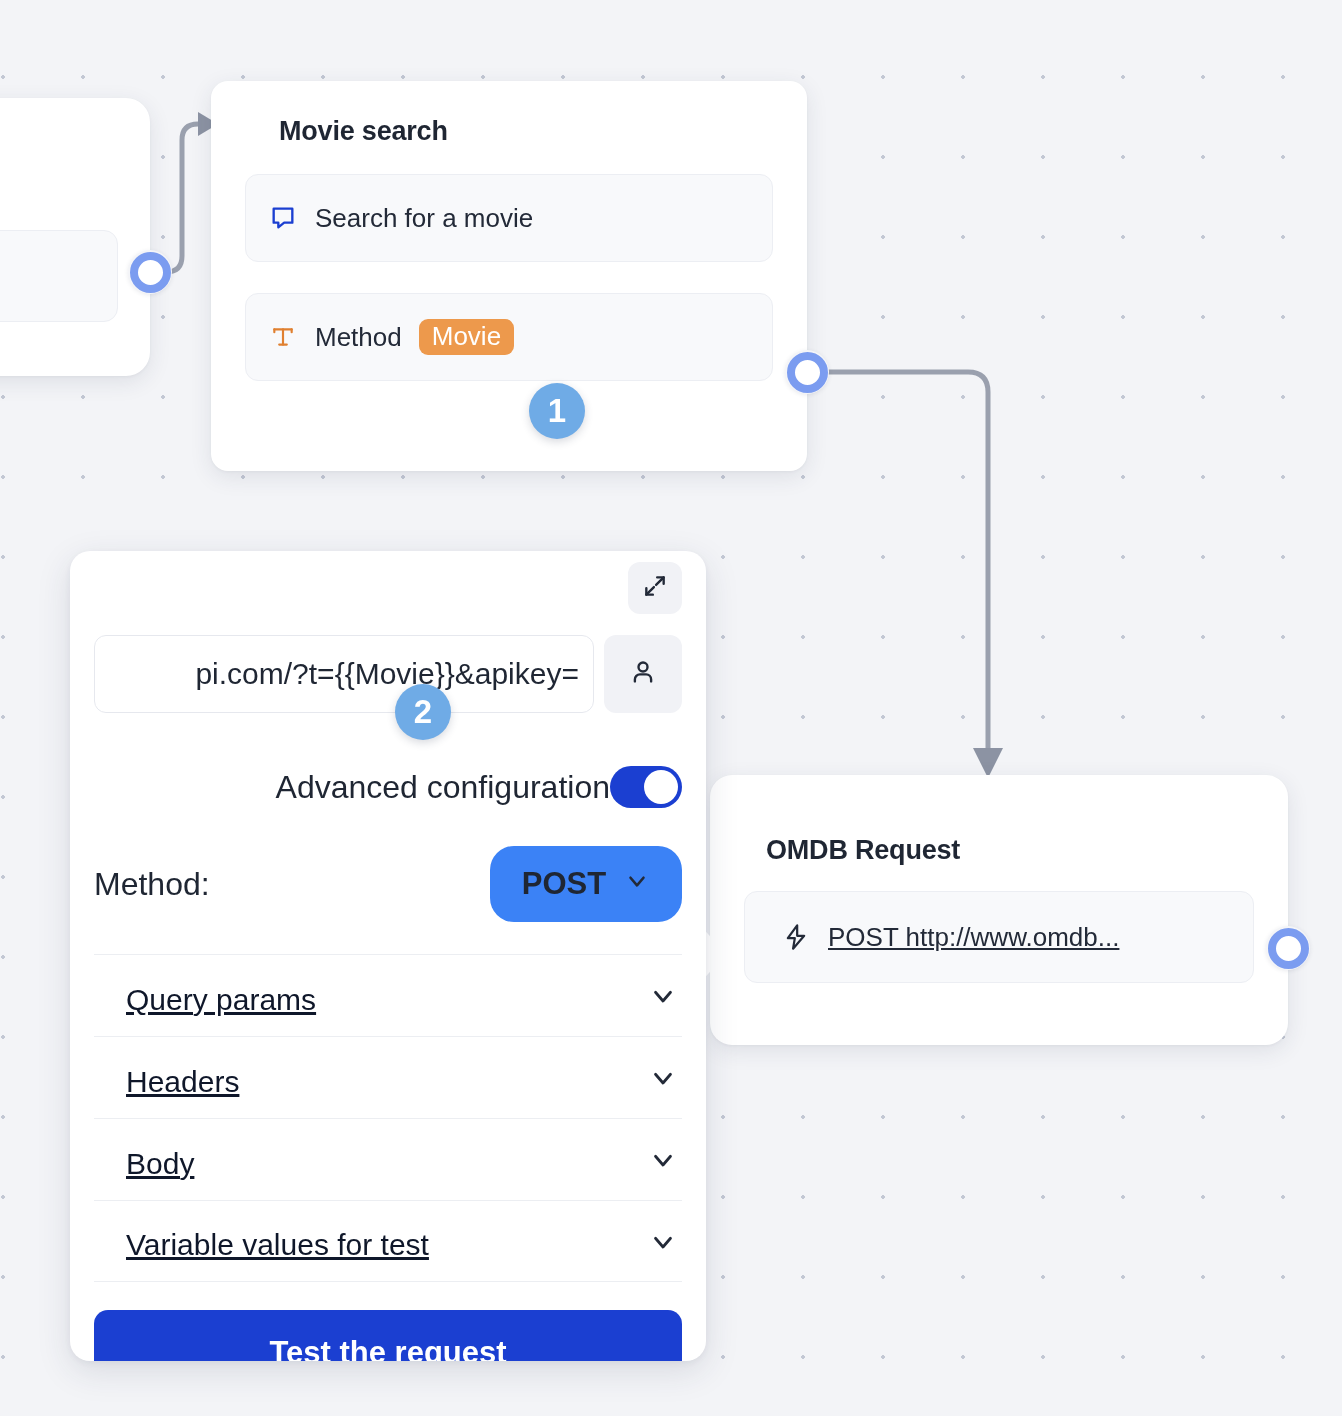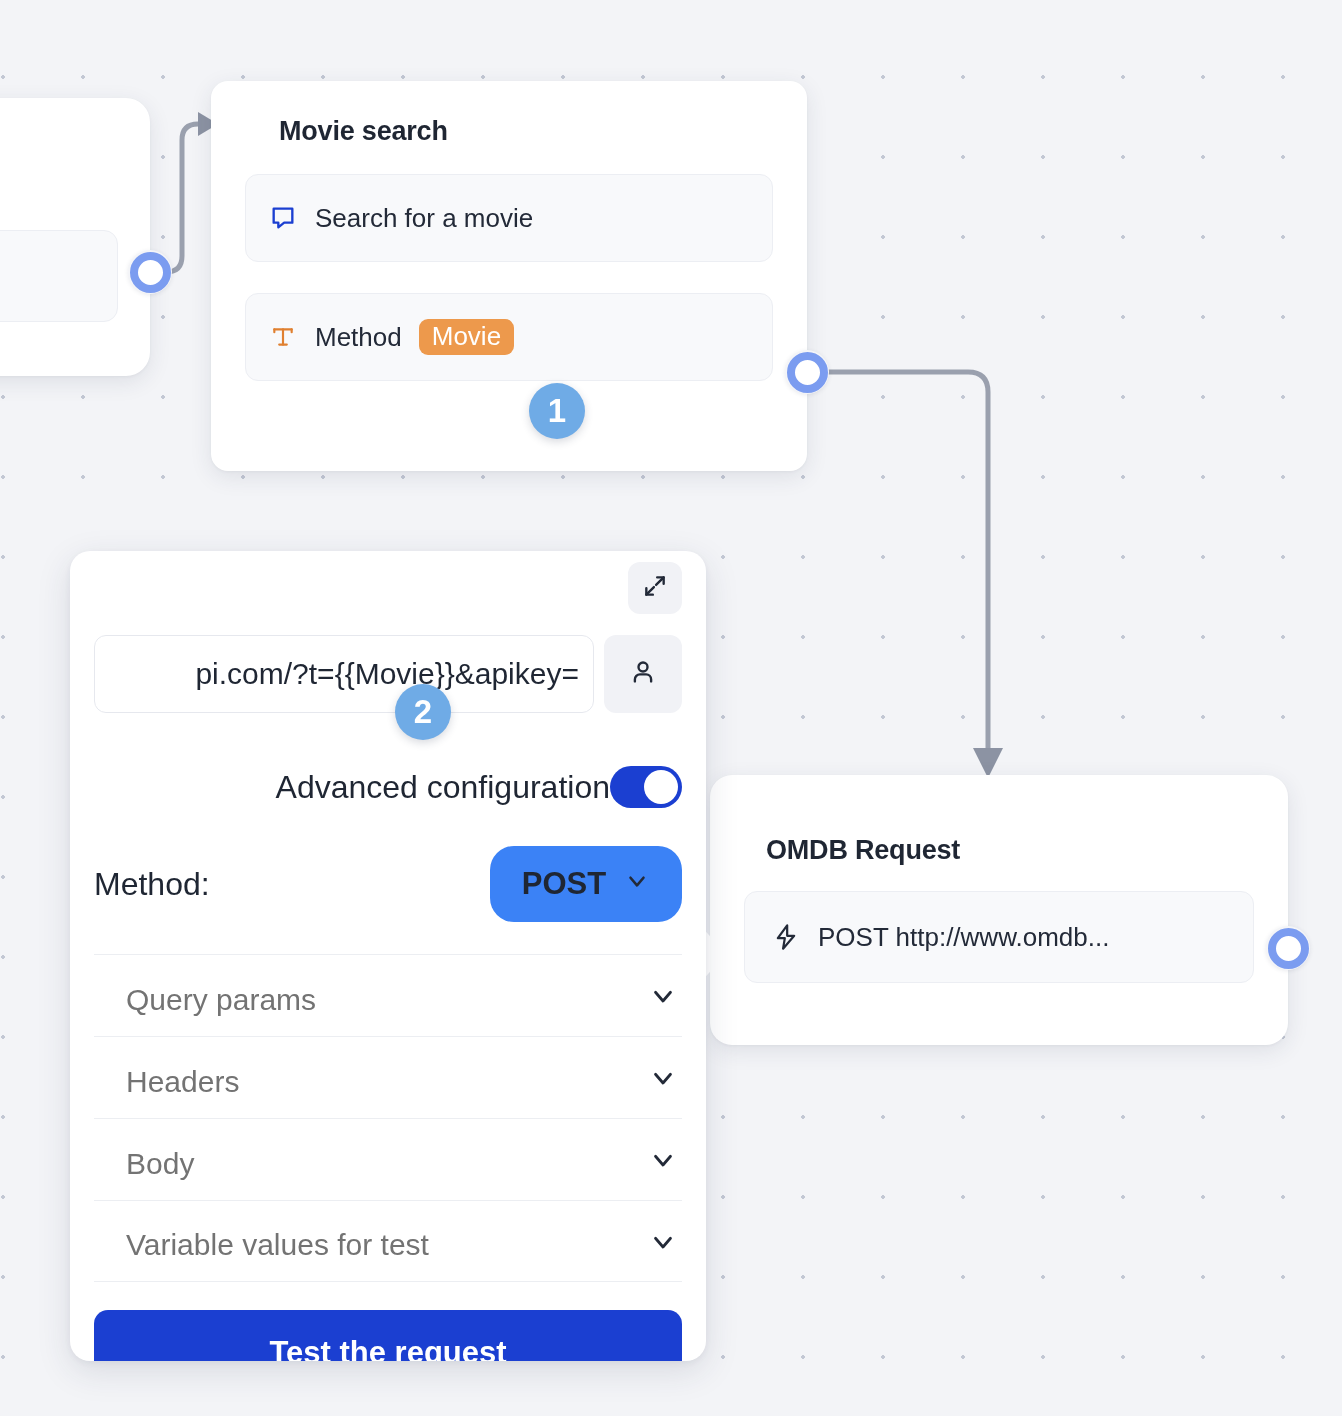--- a/index.html
+++ b/index.html
@@ -223,22 +223,23 @@
 
   .accordion { margin-top: 32px; }
   .acc-item {
     border-top: 1px solid #eceef2;
     height: 82px;
     display: flex;
     align-items: center;
     justify-content: space-between;
     padding: 8px 4px 0 32px;
     font-size: 30px;
-    color: #737373;
-    cursor: pointer;
+    color: #0f172a;
+    cursor: pointer;
+    text-decoration: underline;
   }
   .acc-item:last-of-type { border-bottom: 1px solid #eceef2; }
 
   .test-btn {
     margin: 28px 0 0;
     height: 86px;
     background: #1b3fd1;
     border-radius: 14px;
     display: flex;
     align-items: center;
@@ -310,21 +311,21 @@
         </span>
         <span>Method</span>
         <span class="var-chip">Movie</span>
       </div>
 
     </div>
   </div>
 
   <div id="omdb-node" class="node">
     <div class="node-title">OMDB Request</div>
-    <div class="node-row" style="height:92px;padding:0 26px;">
+    <div class="node-row" style="height:92px;padding:0 36px;text-decoration:underline;">
       <span class="row-icon">
         <svg width="28" height="28" viewBox="0 0 24 24" fill="none" stroke="#232a38" stroke-width="1.9" stroke-linejoin="round" stroke-linecap="round">
           <path d="M13 2 L5 13 h6 l-1.5 9 L19 11 h-6 z"></path>
         </svg>
       </span>
       <span>POST http://www.omdb...</span>
     </div>
   </div>
 
   <div id="port-left" class="port"></div>

